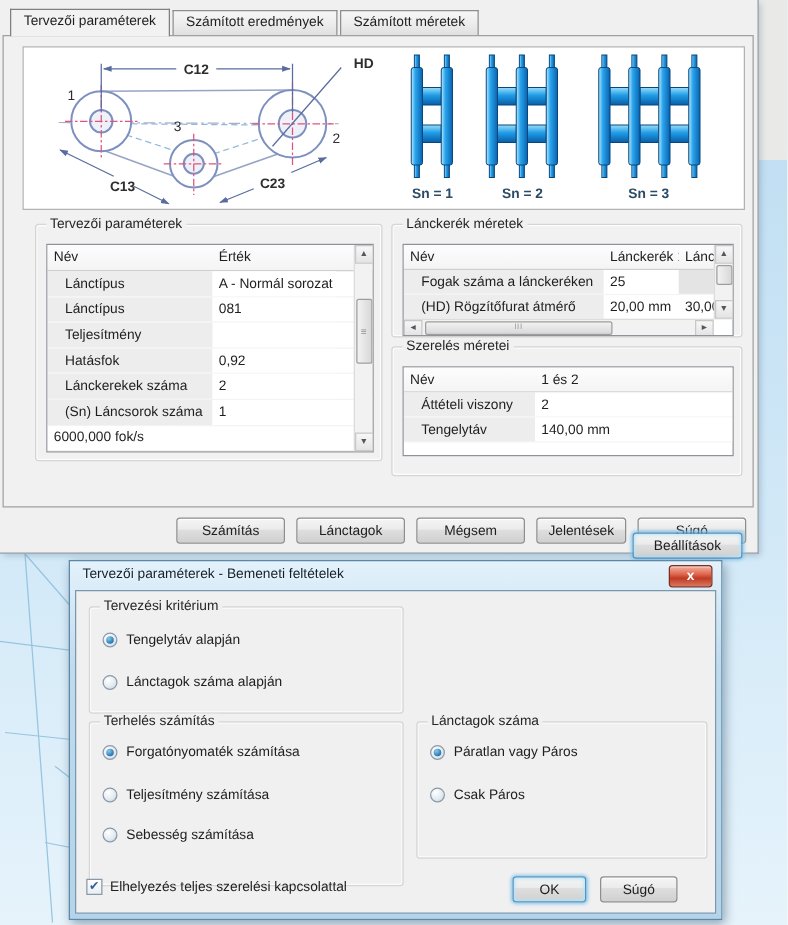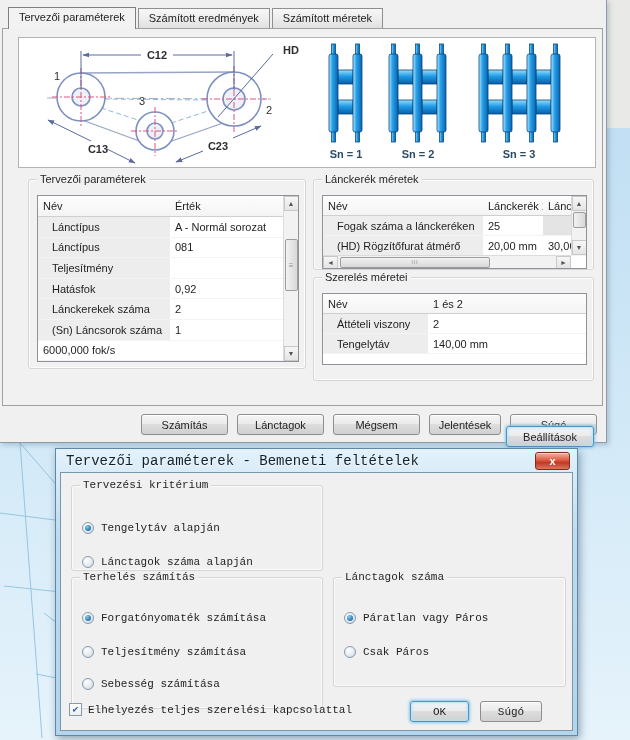--- a/index.html
+++ b/index.html
@@ -95,35 +95,35 @@
   .btn-settings { left:503px; top:353px; width:88px;margin-top:44px; }
 
   .footer-btns { position:absolute; left:0; top:414px; width:597px; display:flex; justify-content:flex-end; gap:9px; }
   .footer-btns .win-btn { position:relative; width:87px; }
   .footer-btns .win-btn.wide { width:72px; }
 
   
   .dialog { position:absolute; left:55px; top:448px; width:523px; height:288px;
     background:linear-gradient(180deg,#e3f2fb,#bfdbee 30%,#b3d4ea); border:1px solid #5f88a6;
     box-shadow:2px 3px 8px rgba(20,50,75,.4); z-index:5; }
-  .dlg-title { position:absolute; left:10px; top:4px; font-size:14px; color:#10202c; text-shadow:0 1px 2px rgba(255,255,255,.8); white-space:nowrap;font-family:Liberation Mono, monospace; }
+  .dlg-title { position:absolute; left:10px; top:4px; font-size:11px; color:#10202c; text-shadow:0 1px 2px rgba(255,255,255,.8); white-space:nowrap; }
   .dlg-close { position:absolute; top:3px; right:7px; width:35px; height:18px; border:1px solid #7e2d20; border-radius:3px;
     background:linear-gradient(#f0b2a2,#e0664d 40%,#c03a24 60%,#d8775d); color:#fff; font-weight:bold; font-size:11px;
     display:flex; align-items:center; justify-content:center; box-shadow:inset 0 1px 0 rgba(255,255,255,.45); cursor:default; }
-  .dlg-client { position:absolute; left:4px; top:23px; right:4px; bottom:4px; background:#f0f0f0; border:1px solid #7a98ad;font-family:Liberation Mono, monospace; }
+  .dlg-client { position:absolute; left:4px; top:23px; right:4px; bottom:4px; background:#f0f0f0; border:1px solid #7a98ad; }
 
   .dlg-gbox { position:absolute; border:1px solid #d5d5d5; border-radius:3px; box-shadow:inset 0 0 0 1px #fbfbfb; }
   .dlg-gbox > .gtitle { position:absolute; top:-7px; left:8px; background:#f0f0f0; padding:0 3px; color:#262626; white-space:nowrap; }
 
   .g-crit { left:10px;  top:12px;  width:252px; height:86px; }
   .g-mode { left:272px; top:12px;  width:233px; height:86px; }
   .g-load { left:10px;  top:104px; width:252px; height:132px; }
   .g-links{ left:272px; top:104px; width:233px; height:110px; }
 
-  .opt { position:absolute; left:10px; display:flex; align-items:center; gap:7px;margin-top:16px; }
+  .opt { position:absolute; left:10px; display:flex; align-items:center; gap:7px; }
   .radio { position:relative; width:12px; height:12px; border-radius:50%; border:1px solid #8a99a8;
     background:radial-gradient(circle at 35% 30%, #ffffff, #e4ecf2 55%, #c6d3dd); flex:0 0 auto; }
   .radio.checked::after { content:""; position:absolute; left:2px; top:2px; width:6px; height:6px; border-radius:50%;
     background:radial-gradient(circle at 35% 30%, #8cc9ec, #2d7cb8 65%, #17578f); }
   .opt-label { color:#1e1e1e; }
 
   .cb-row { position:absolute; left:8px; top:230px; display:flex; align-items:center; gap:6px; }
   .checkbox { width:13px; height:13px; border:1px solid #8a99a8; background:linear-gradient(#fefefe,#e9eff4);
     display:flex; align-items:center; justify-content:center; font-size:10px; color:#2f5e9e; line-height:1; }
 

